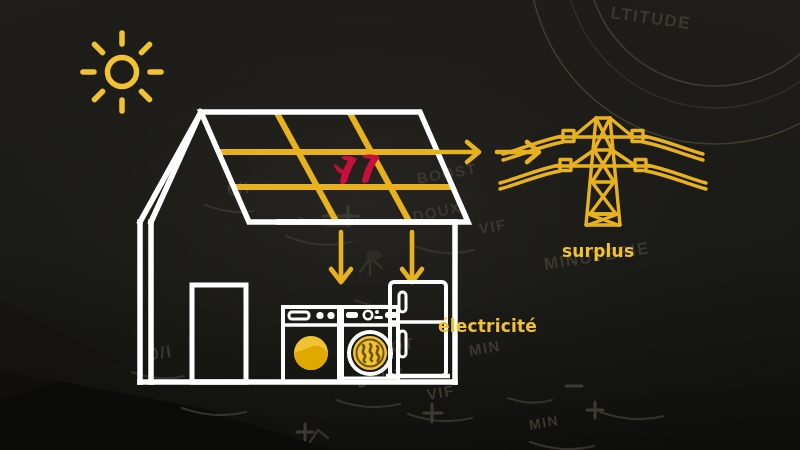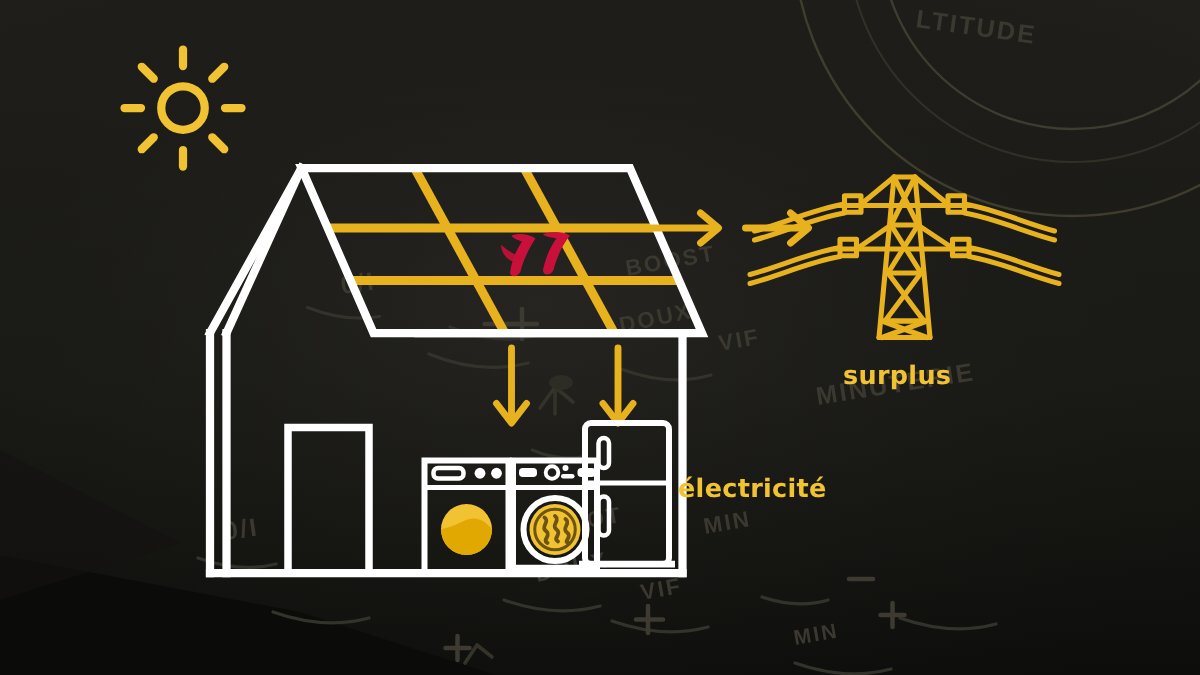--- a/index.html
+++ b/index.html
@@ -36,21 +36,21 @@
     font-size: 17px;
     line-height: 1.33;
     letter-spacing: 0.2px;
   }
   #label-surplus {
     left: 562px;
     top: 240px;
     text-align: center;
   }
   #label-consumed {
-    left: 452px;
+    left: 438px;
     top: 315px;
   }
   .wm-text {
     font-family: "Liberation Sans", sans-serif;
     font-weight: bold;
     fill: #3a382f;
   }
 </style>
 </head>
 <body>

